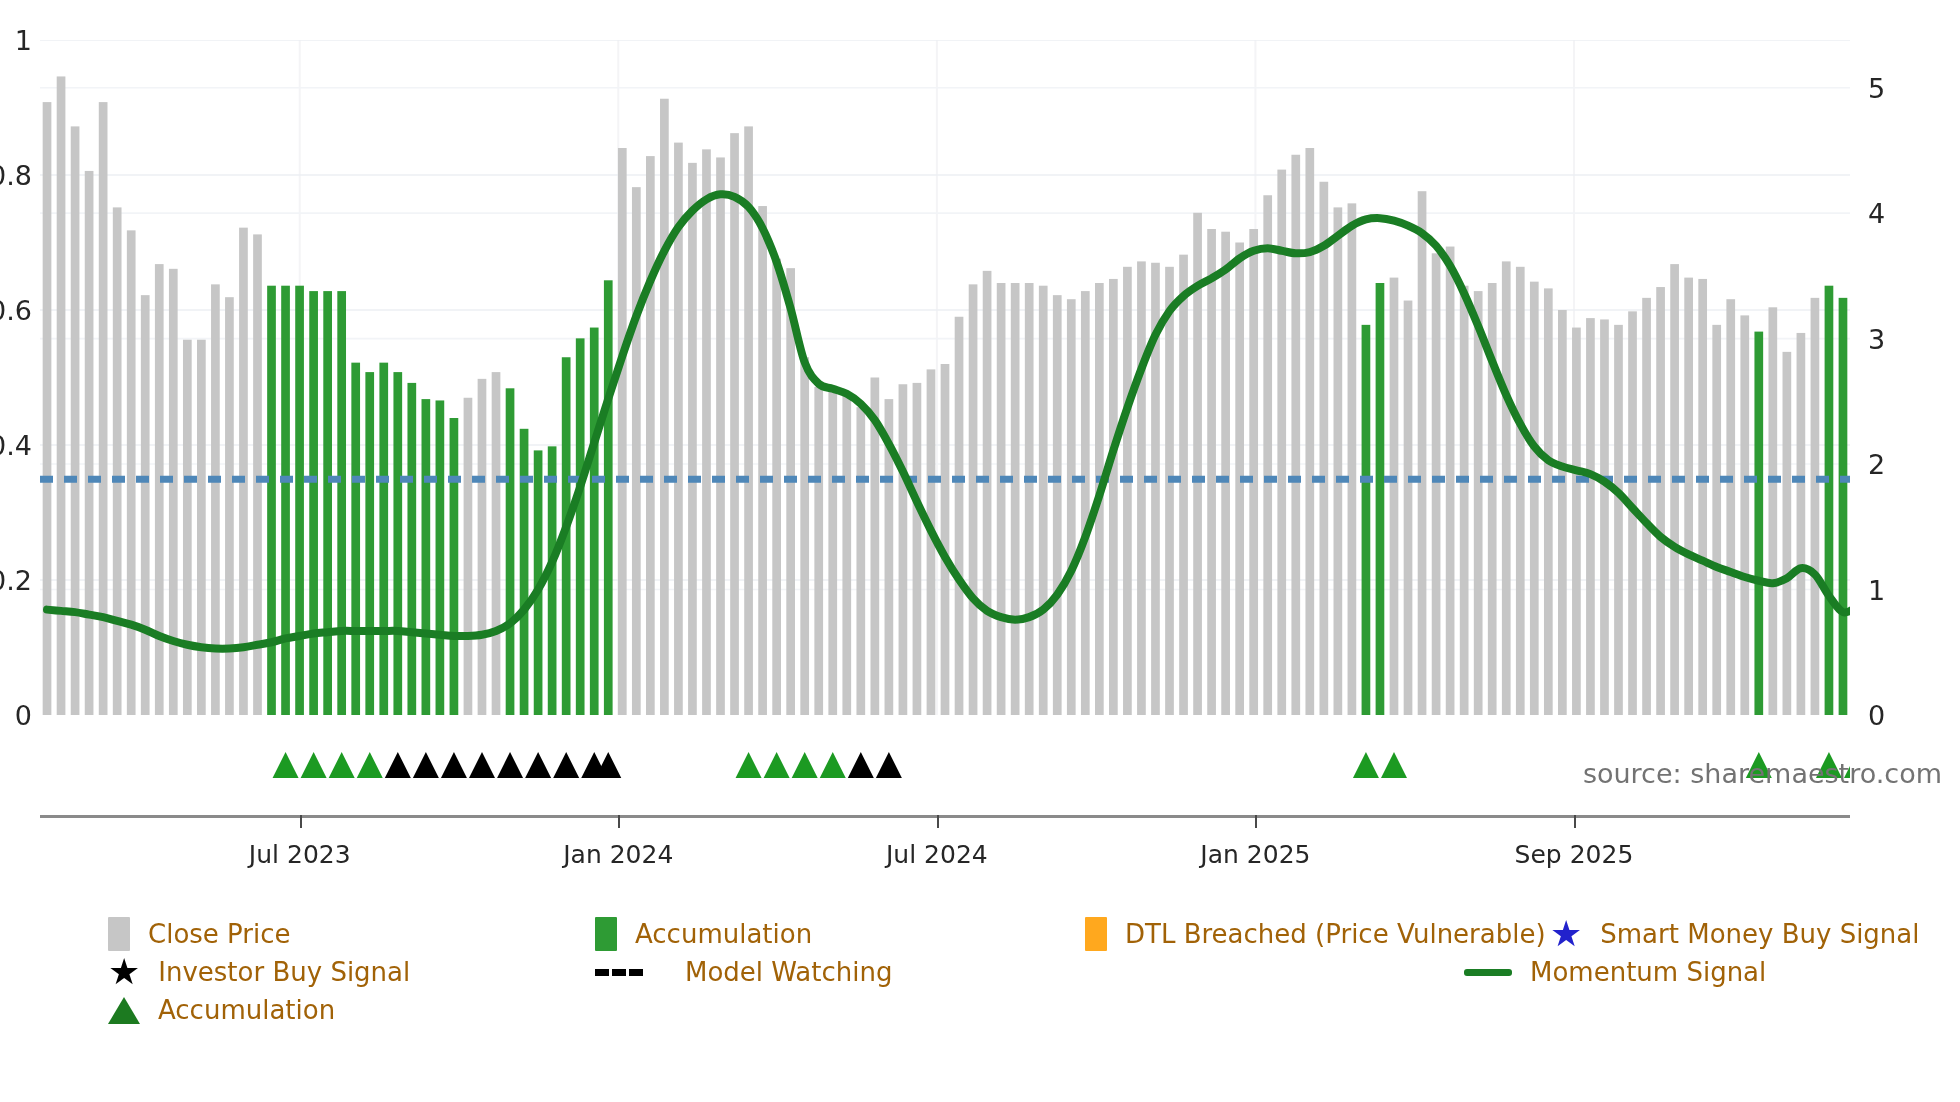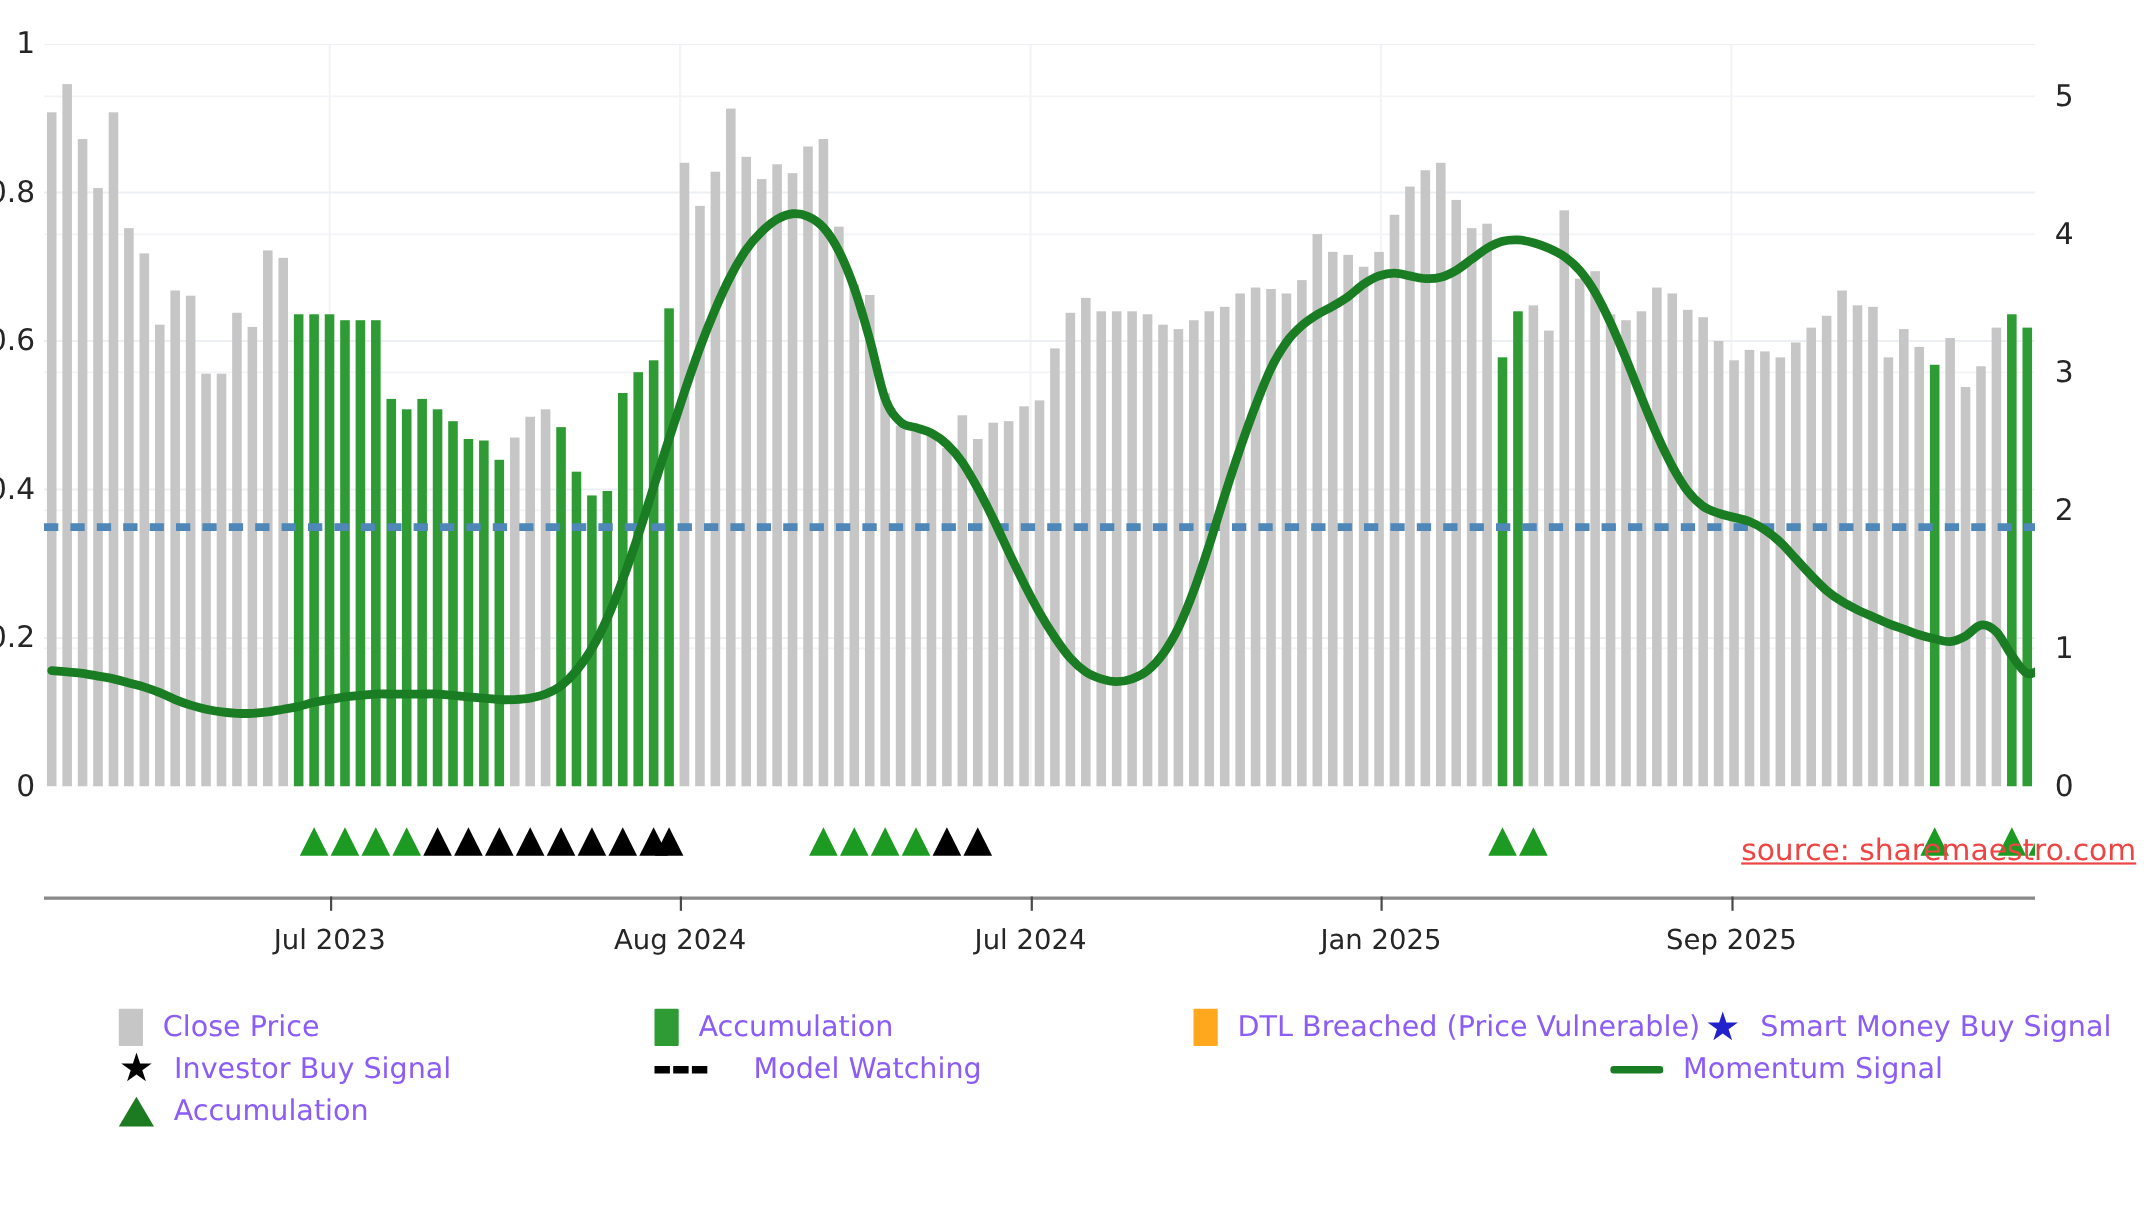--- a/index.html
+++ b/index.html
@@ -15,27 +15,27 @@
         transform:translateY(-50%);white-space:nowrap;}
   .ylab-left{right:1928px;}
   .rlab{position:absolute;font-size:27px;color:#262626;text-align:left;
         transform:translateY(-50%);white-space:nowrap;left:1868px;}
   .xlab{position:absolute;font-size:25px;color:#262626;text-align:center;
         transform:translateX(-50%);white-space:nowrap;top:840px;}
 
   #xaxis-line{position:absolute;left:40px;top:815px;width:1810px;height:3px;background:#8a8a8a;}
   .xtick{position:absolute;top:815px;width:2px;height:13px;background:#4a4a4a;}
 
-  #source{position:absolute;right:18px;top:758px;font-size:27px;color:#ef4444;white-space:nowrap;text-decoration:underline;}
+  #source{position:absolute;right:18px;top:758px;font-size:27px;color:#737373;white-space:nowrap;}
 
   
   #legend{position:absolute;left:0;top:915px;width:1960px;}
   .lg-row{position:relative;height:38px;}
   .lg-item{position:absolute;display:flex;align-items:center;height:38px;white-space:nowrap;}
-  .lg-text{font-size:26px;color:#8b5cf6;margin-left:18px;}
+  .lg-text{font-size:26px;color:#a16207;margin-left:18px;}
   .sw-bar{width:22px;height:34px;border-radius:1px;}
   .sw-line{width:48px;height:7px;border-radius:3px;}
   .sw-dash{width:48px;height:0;border-top:7px dashed #000;}
   .sw-dot{width:48px;height:0;border-top:6px dotted #4e87b8;}
   .sw-star{font-size:36px;line-height:30px;}
   .sw-tri{width:0;height:0;border-left:16px solid transparent;border-right:16px solid transparent;border-bottom:27px solid #1c7a20;}
 </style>
 </head>
 <body>
 
@@ -243,21 +243,21 @@
       <div class="rlab" style="top: 338.606px;">3</div>
       <div class="rlab" style="top: 213.141px;">4</div>
       <div class="rlab" style="top: 87.6766px;">5</div>
     </div>
 
   <div id="xaxis-line"></div>
   <div id="xlabels">
       <div class="xtick" style="left: 299.735px;"></div>
       <div class="xlab" style="left: 299.735px;">Jul 2023</div>
       <div class="xtick" style="left: 618.295px;"></div>
-      <div class="xlab" style="left: 618.295px;">Aug 2024</div>
+      <div class="xlab" style="left: 618.295px;">Jan 2024</div>
       <div class="xtick" style="left: 936.855px;"></div>
       <div class="xlab" style="left: 936.855px;">Jul 2024</div>
       <div class="xtick" style="left: 1255.41px;"></div>
       <div class="xlab" style="left: 1255.41px;">Jan 2025</div>
       <div class="xtick" style="left: 1573.97px;"></div>
       <div class="xlab" style="left: 1573.97px;">Sep 2025</div>
     </div>
 
   <div id="source">source: sharemaestro.com</div>
 

